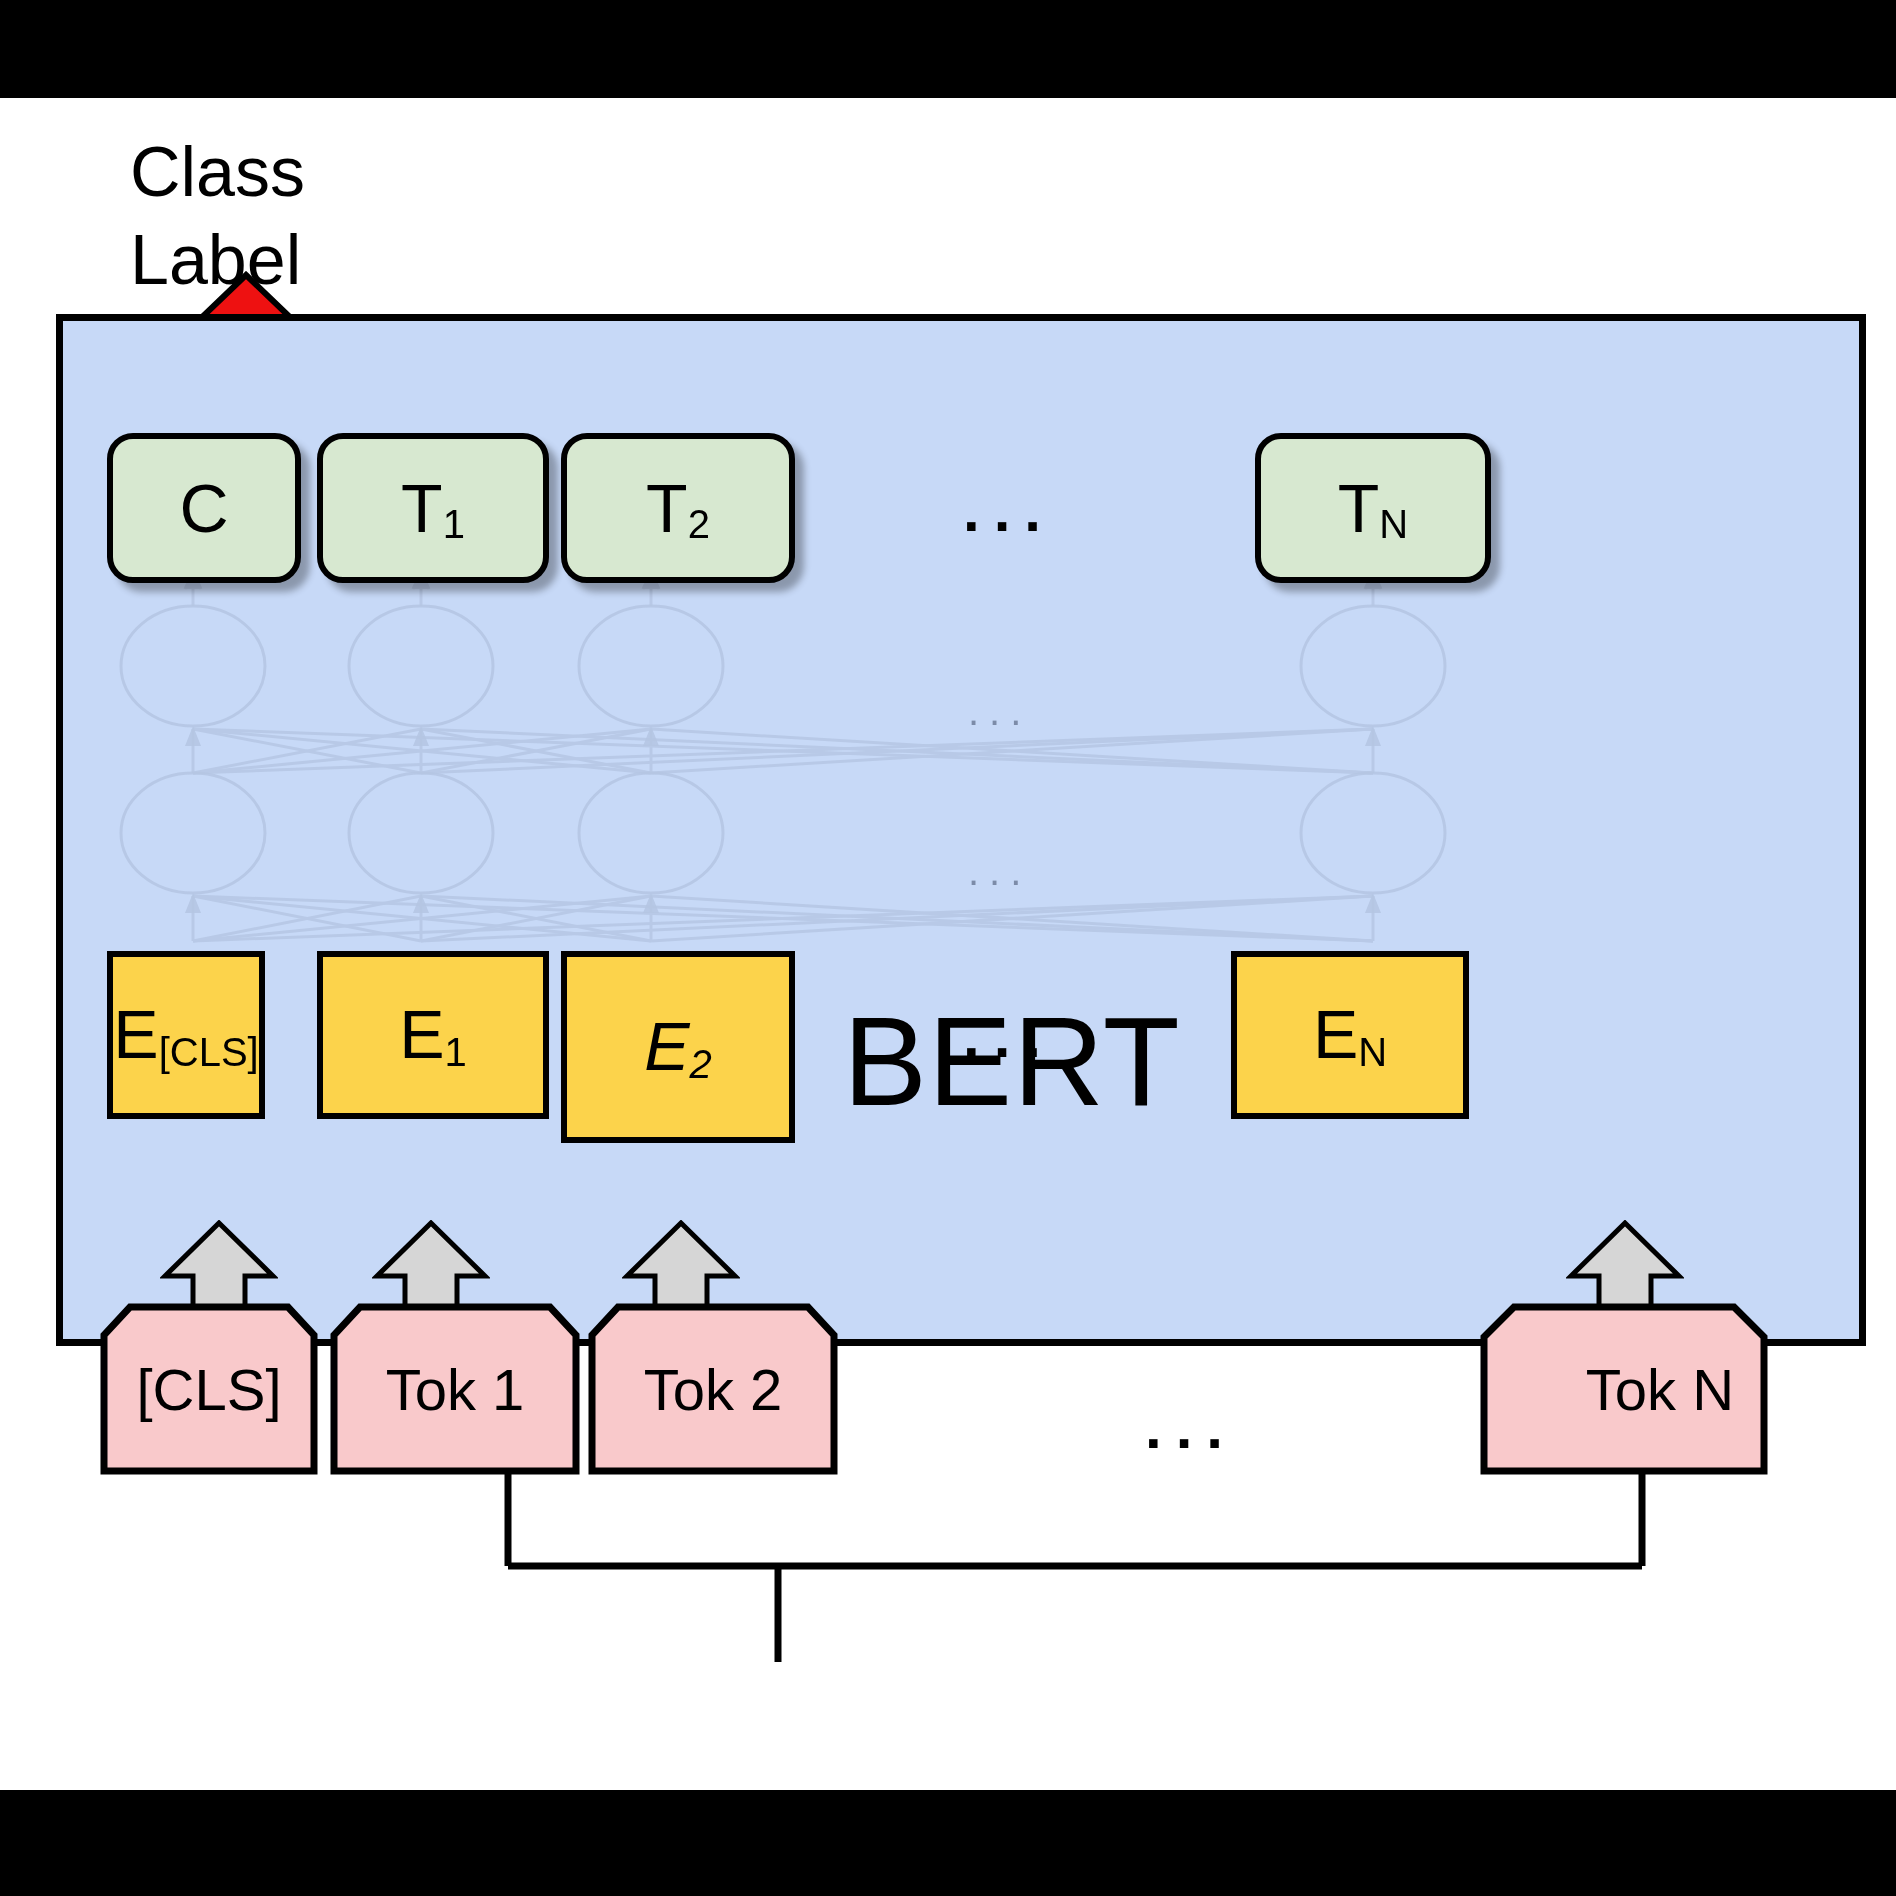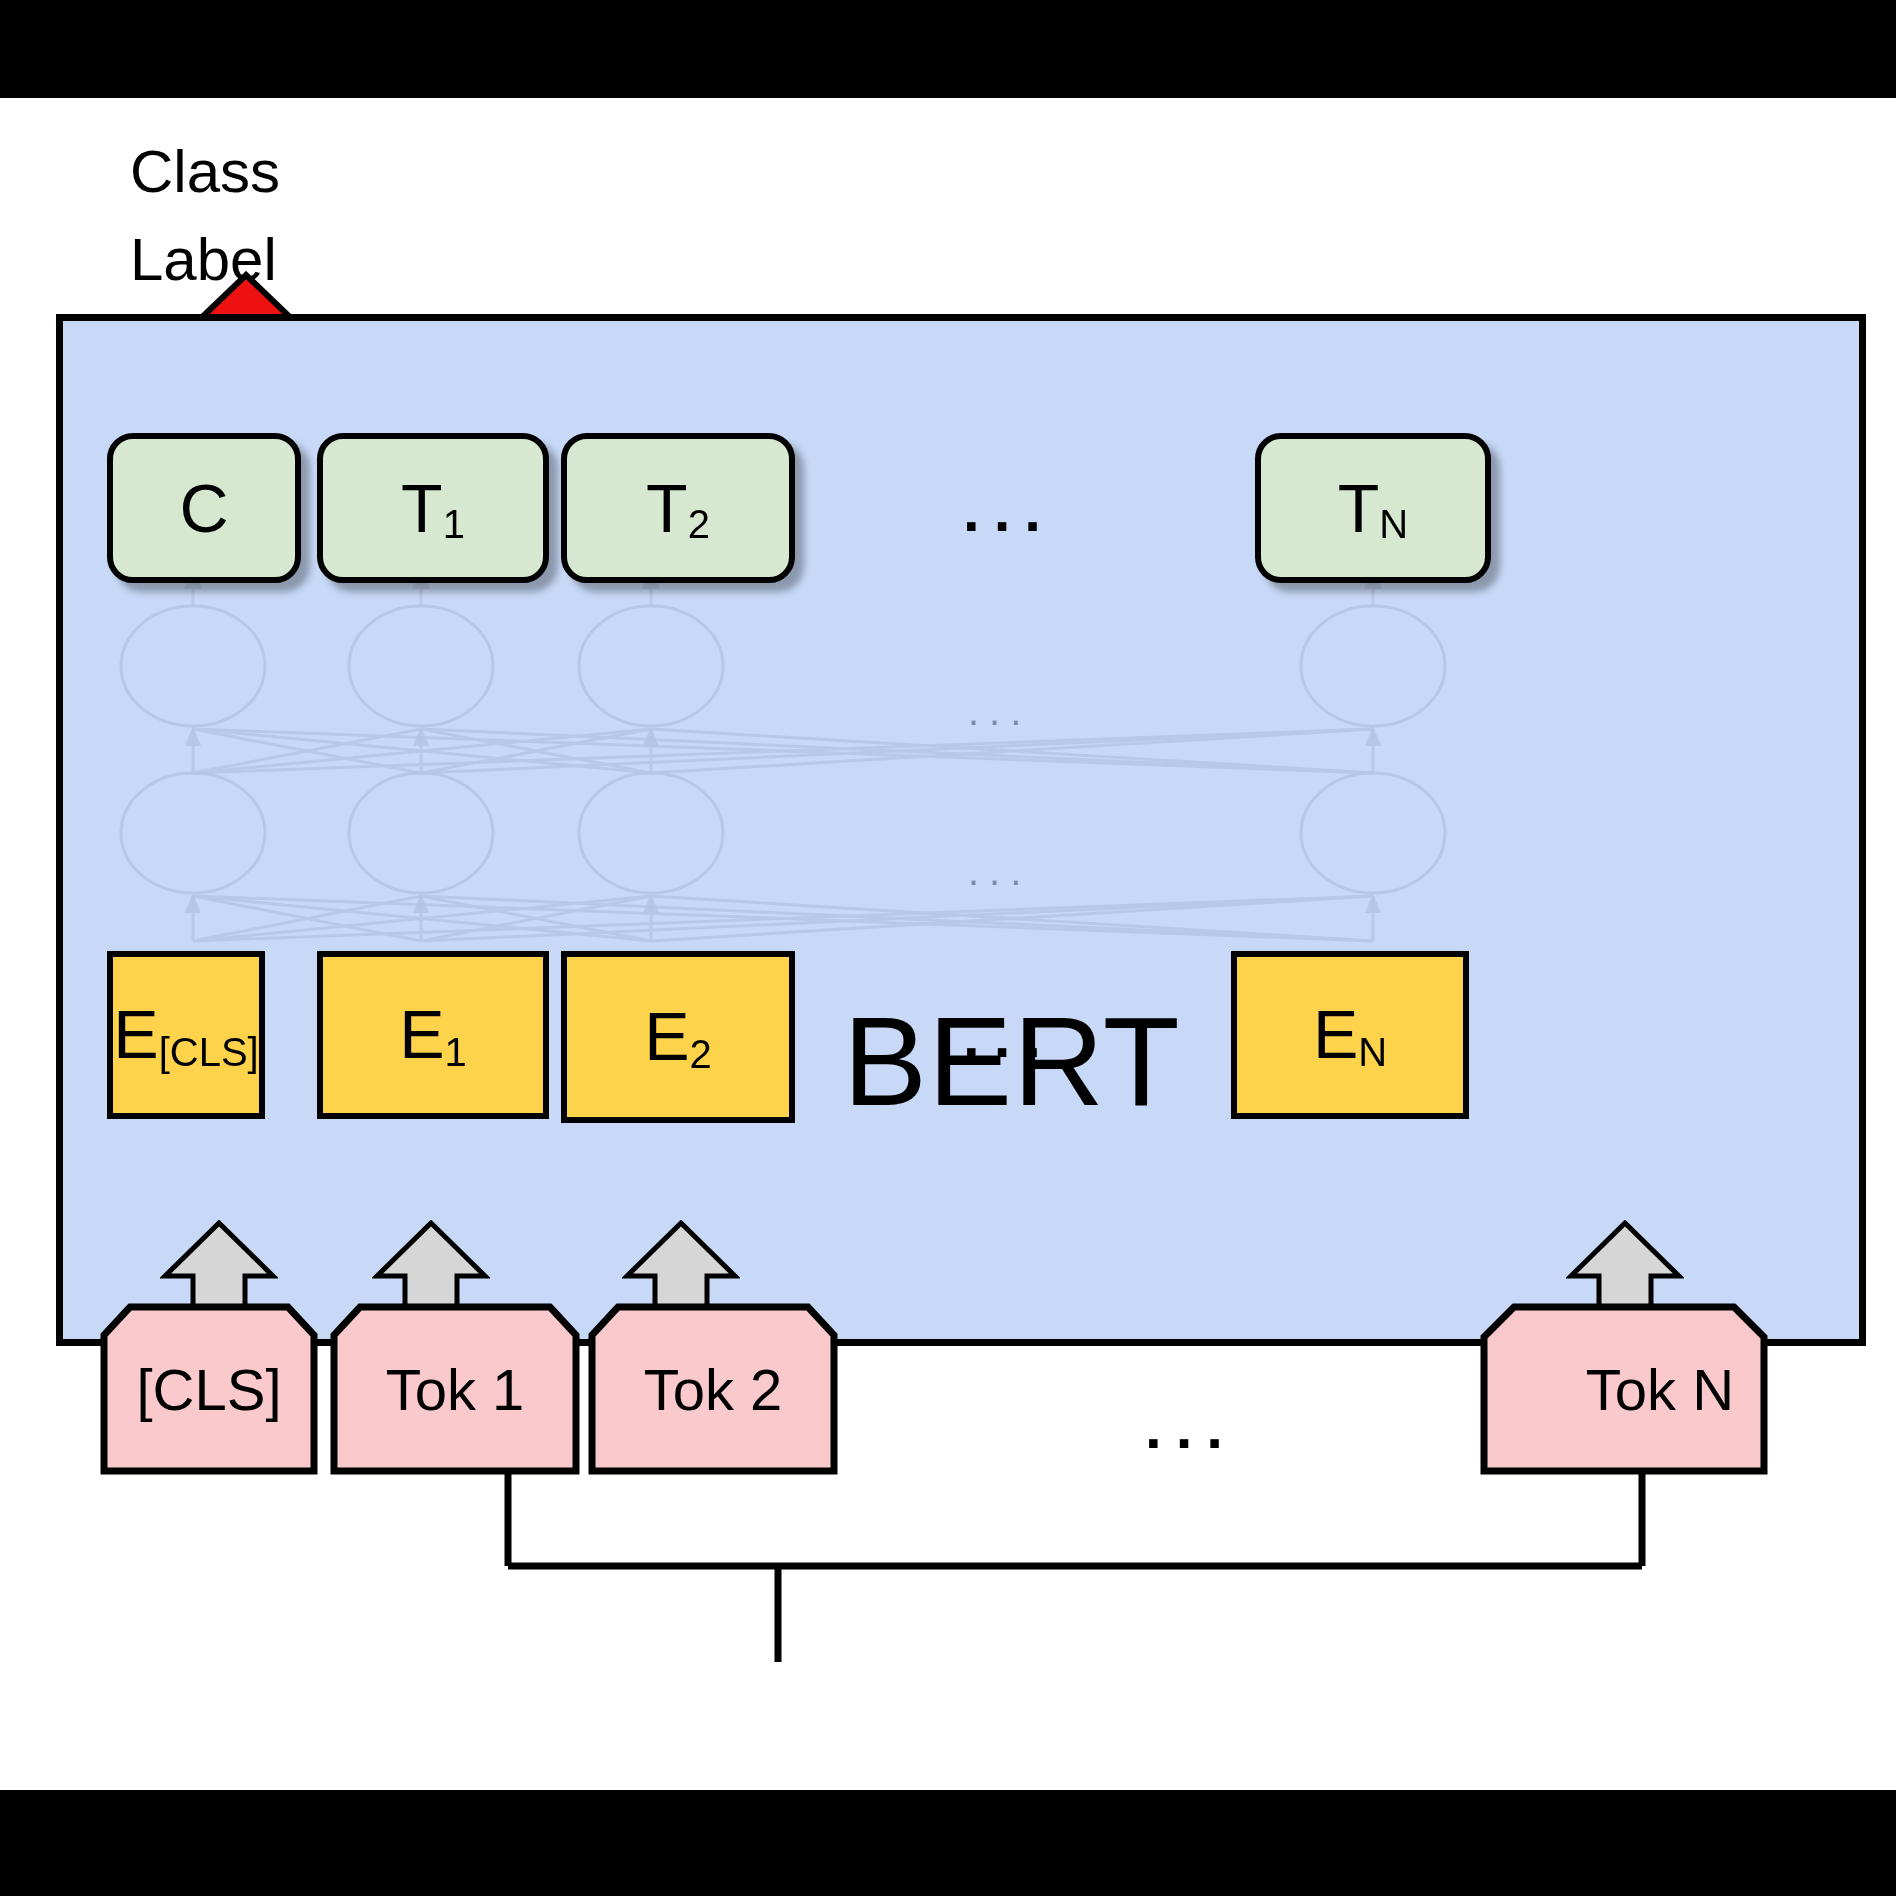--- a/index.html
+++ b/index.html
@@ -5,21 +5,21 @@
   html,body{margin:0;padding:0;background:#000;}
   body{width:1896px;height:1896px;position:relative;overflow:hidden;
        font-family:"Liberation Sans", sans-serif;}
   .letterbox{position:absolute;left:0;width:1896px;background:#000;}
   #bar-top{top:0;height:98px;}
   #bar-bottom{top:1790px;height:106px;}
   #canvas{position:absolute;left:0;top:98px;width:1896px;height:1692px;background:#fff;}
 
   
   #class-label{position:absolute;left:130px;top:30px;width:330px;
-    font-size:60px;line-height:88px;color:#000;white-space:pre-line;}
+    font-size:70px;line-height:88px;color:#000;white-space:pre-line;}
 
   
   #red-arrow{position:absolute;left:196px;top:173px;width:100px;height:107px;}
 
   
   #bert-box{position:absolute;left:56px;top:216px;width:1810px;height:1032px;
     background:#c7d9f7;border:7px solid #000;box-sizing:border-box;}
   #bert-title{position:absolute;left:780px;top:668px;font-size:126px;
     color:#000;letter-spacing:1px;}
 
@@ -180,21 +180,21 @@
     <div class="ebox" style="left:44px;top:630px;width:158px;height:168px;">
       <span class="lbl">
         <span>E</span><sub>[CLS]</sub>
       </span>
     </div>
     <div class="ebox" style="left:254px;top:630px;width:232px;height:168px;">
       <span class="lbl">
         <span>E</span><sub>1</sub>
       </span>
     </div>
-    <div class="ebox" style="left:498px;top:630px;width:234px;height:172px;">
+    <div class="ebox" style="left:498px;top:630px;width:234px;height:192px;font-style:italic;">
       <span class="lbl">
         <span>E</span><sub>2</sub>
       </span>
     </div>
     <div class="ebox" style="left:1168px;top:630px;width:238px;height:168px;">
       <span class="lbl">
         <span>E</span><sub>N</sub>
       </span>
     </div>
 

